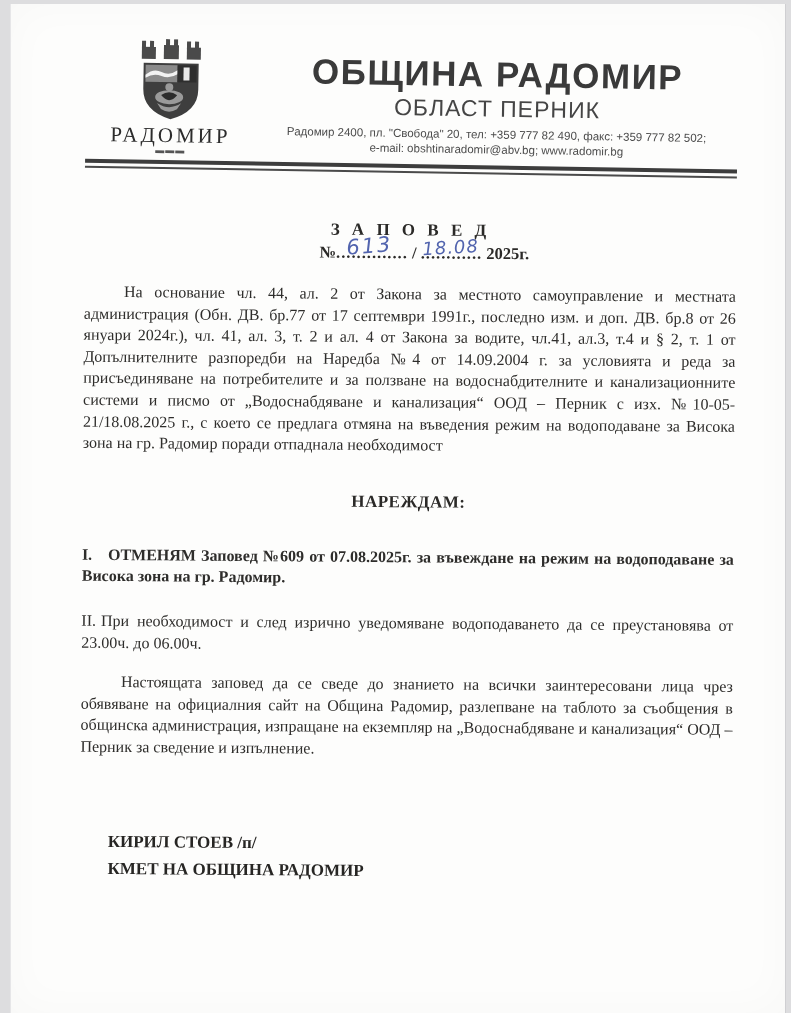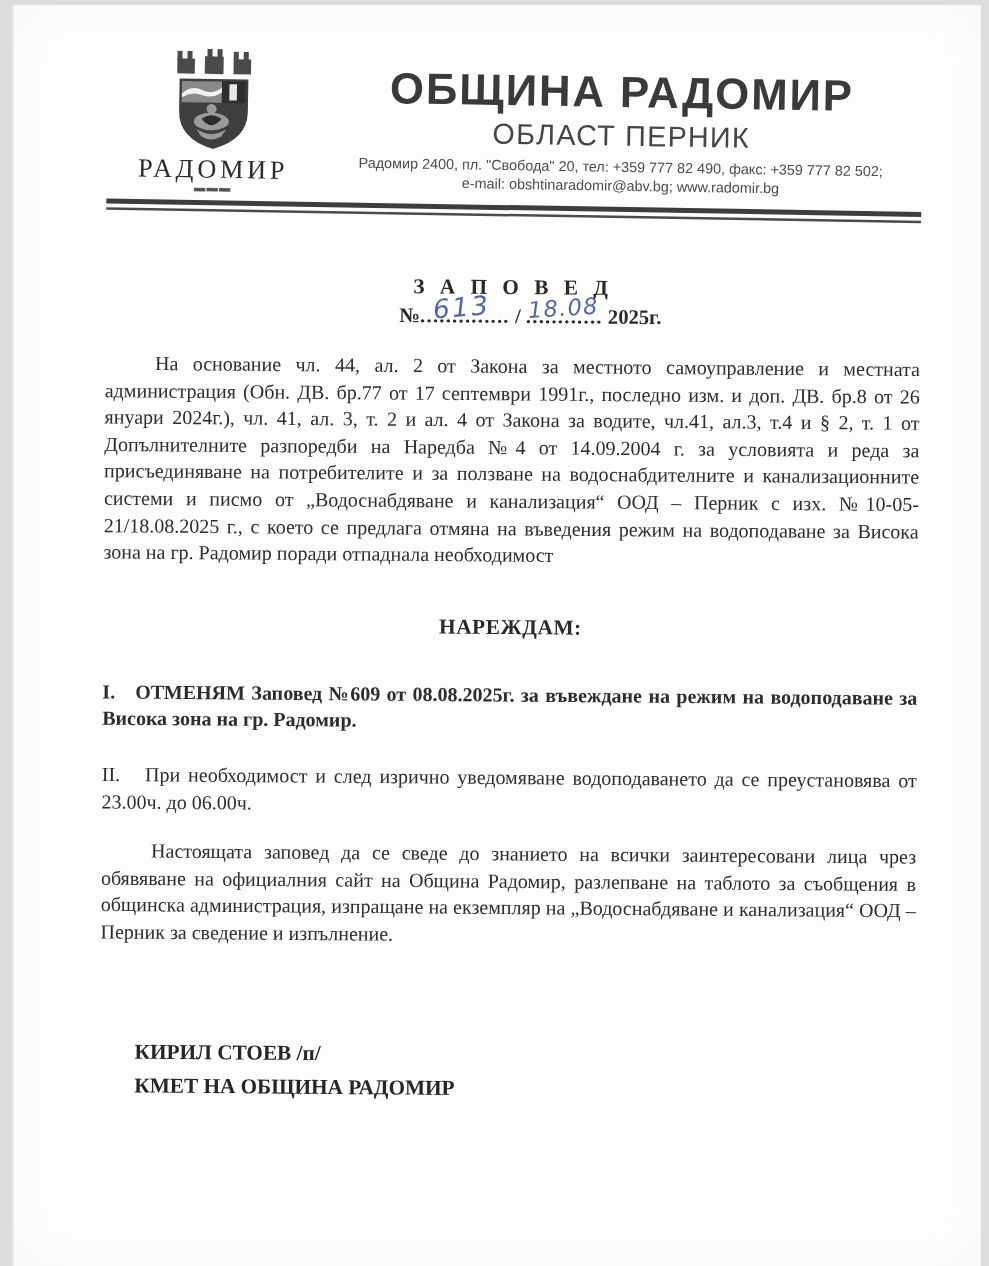--- a/index.html
+++ b/index.html
@@ -94,21 +94,21 @@
   .body-text { font-size: 16px; line-height: 21.6px; text-align: justify; }
   .preamble { margin: 14px 0 0 0; text-indent: 40px; }
   .order-heading {
     margin-top: 36px; text-align: center;
     font-weight: bold; font-size: 17px; letter-spacing: 0.5px; color: #2b2a28;
   }
   .item { margin: 0; }
   .item-1 { margin-top: 34px; font-weight: bold; }
   .item-2 { margin-top: 23px; }
   .item-label { margin-right: 16px; }
-  .item-2 .item-label { margin-right: 20px; }
+  .item-2 .item-label { margin-right: 5px; }
   .distribution { margin: 18px 0 0 0; text-indent: 40px; }
 
   
   .signature {
     margin-top: 70px; padding-left: 28px;
     font-weight: bold; font-size: 17px; line-height: 27px;
     color: #272624;
   }
 </style>
 </head>
@@ -174,21 +174,21 @@
         <span>№</span><span class="slot"><span class="dots">..............</span><span class="hand hand-number">613</span></span>
         <span>/</span>
         <span class="slot"><span class="dots">............</span><span class="hand hand-date">18.08</span></span>
         <span>2025г.</span>
       </div>
 
       <p class="body-text preamble">На основание чл. 44, ал. 2 от Закона за местното самоуправление и местната администрация (Обн. ДВ. бр.77 от 17 септември 1991г., последно изм. и доп. ДВ. бр.8 от 26 януари 2024г.), чл. 41, ал. 3, т. 2 и ал. 4 от Закона за водите, чл.41, ал.3, т.4 и § 2, т. 1 от Допълнителните разпоредби на Наредба №4 от 14.09.2004 г. за условията и реда за присъединяване на потребителите и за ползване на водоснабдителните и канализационните системи и писмо от „Водоснабдяване и канализация“ ООД – Перник с изх. №10-05-21/18.08.2025 г., с което се предлага отмяна на въведения режим на водоподаване за Висока зона на гр. Радомир поради отпаднала необходимост</p>
 
       <div class="order-heading">НАРЕЖДАМ:</div>
 
-      <p class="body-text item item-1"><span class="item-label">I.</span><span class="item-text">ОТМЕНЯМ Заповед №609 от 08.08.2025г. за въвеждане на режим на водоподаване за Висока зона на гр. Радомир.</span></p>
+      <p class="body-text item item-1"><span class="item-label">I.</span><span class="item-text">ОТМЕНЯМ Заповед №609 от 07.08.2025г. за въвеждане на режим на водоподаване за Висока зона на гр. Радомир.</span></p>
       <p class="body-text item item-2"><span class="item-label">II.</span><span class="item-text">При необходимост и след изрично уведомяване водоподаването да се преустановява от 23.00ч. до 06.00ч.</span></p>
 
       <p class="body-text distribution">Настоящата заповед да се сведе до знанието на всички заинтересовани лица чрез обявяване на официалния сайт на Община Радомир, разлепване на таблото за съобщения в общинска администрация, изпращане на екземпляр на „Водоснабдяване и канализация“ ООД – Перник за сведение и изпълнение.</p>
 
       <div class="signature">
         <div>КИРИЛ СТОЕВ /п/</div>
         <div>КМЕТ НА ОБЩИНА РАДОМИР</div>
       </div>
 
     </div>

